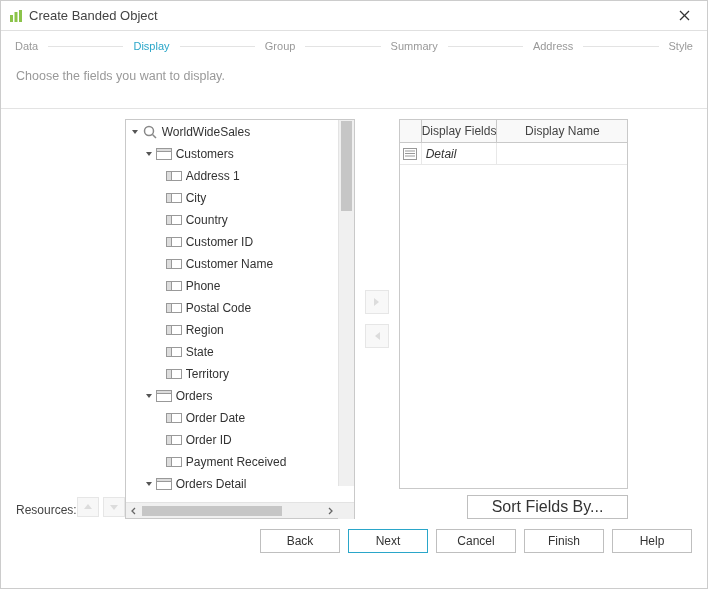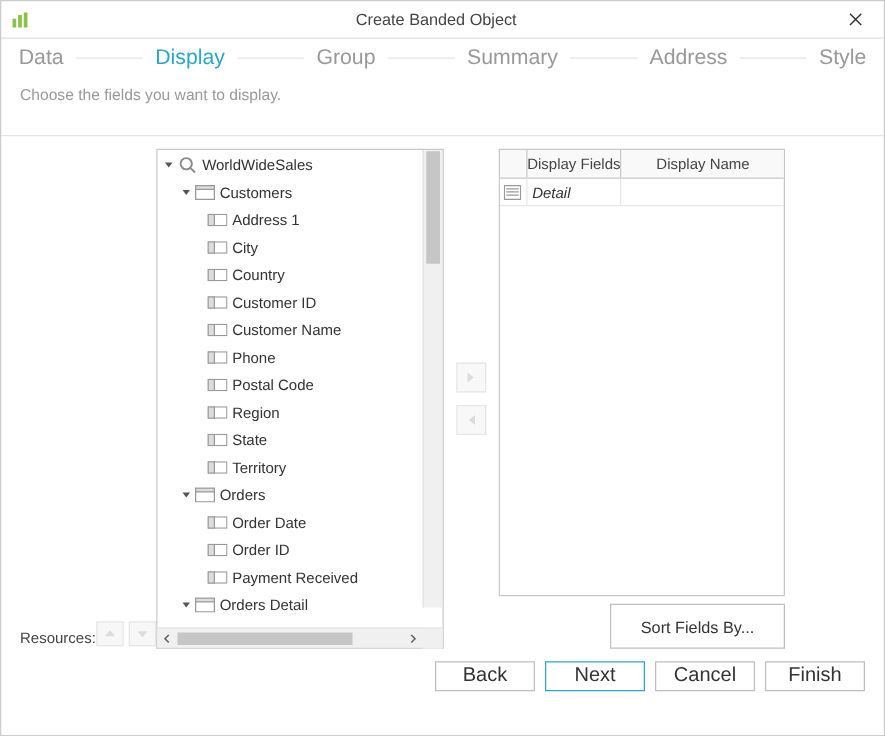--- a/index.html
+++ b/index.html
@@ -13,21 +13,20 @@
     height: 589px;
     overflow: hidden;
     border: 1px solid #ccc;
   }
   .titlebar {
     height: 30px;
     display: flex;
     align-items: center;
     padding: 0 8px;
     border-bottom: 1px solid #e0e0e0;
-    text-align: center;
   }
   .titlebar .logo {
     width: 14px; height: 14px;
     margin-right: 6px;
     display: inline-flex;
   }
   .titlebar .title {
     font-size: 13px;
     color: #444;
     flex: 1;
@@ -41,21 +40,21 @@
   }
   .steps {
     height: 30px;
     display: flex;
     align-items: center;
     padding: 0 12px;
     gap: 8px;
   }
   .step {
     color: #999;
-    font-size: 17px;
+    font-size: 11px;
     padding: 2px 2px;
   }
   .step.active { color: #2aa6c9; }
   .step-sep {
     flex: 1;
     height: 1px;
     background: #e3e3e3;
   }
   .subtitle {
     padding: 8px 15px 25px 15px;
@@ -224,39 +223,39 @@
   }
   .grid-row .cell.icon { width: 22px; justify-content: center; padding: 0; }
   .grid-row .cell.df { flex: 1; }
   .grid-row .cell.dn { width: 130px; border-right: none; }
   .sortbar {
     display: flex;
     justify-content: flex-end;
     padding-top: 6px;
   }
   .sortbar button {
-    height: 36px;
+    height: 24px;
     padding: 0 24px;
     border: 1px solid #bfbfbf;
     background: #fff;
-    font-size: 13px;
+    font-size: 16px;
     color: #333;
     cursor: pointer;
   }
   .footer {
     display: flex;
     justify-content: flex-end;
     gap: 8px;
     padding: 10px 15px 12px 15px;
   }
   .footer button {
     width: 80px; height: 24px;
     border: 1px solid #bfbfbf;
     background: #fff;
-    font-size: 16px;
+    font-size: 12px;
     color: #333;
     cursor: pointer;
   }
   .footer button.primary {
     border: 1px solid #2aa6c9;
   }
 </style>
 </head>
 <body>
 
@@ -553,13 +552,14 @@
       </div>
     </div>
   </div>
 </div>
 
 <div class="footer">
   <button>Back</button>
   <button class="primary">Next</button>
   <button>Cancel</button>
   <button>Finish</button>
+  <button>Help</button>
 </div>
 
 </body></html>

